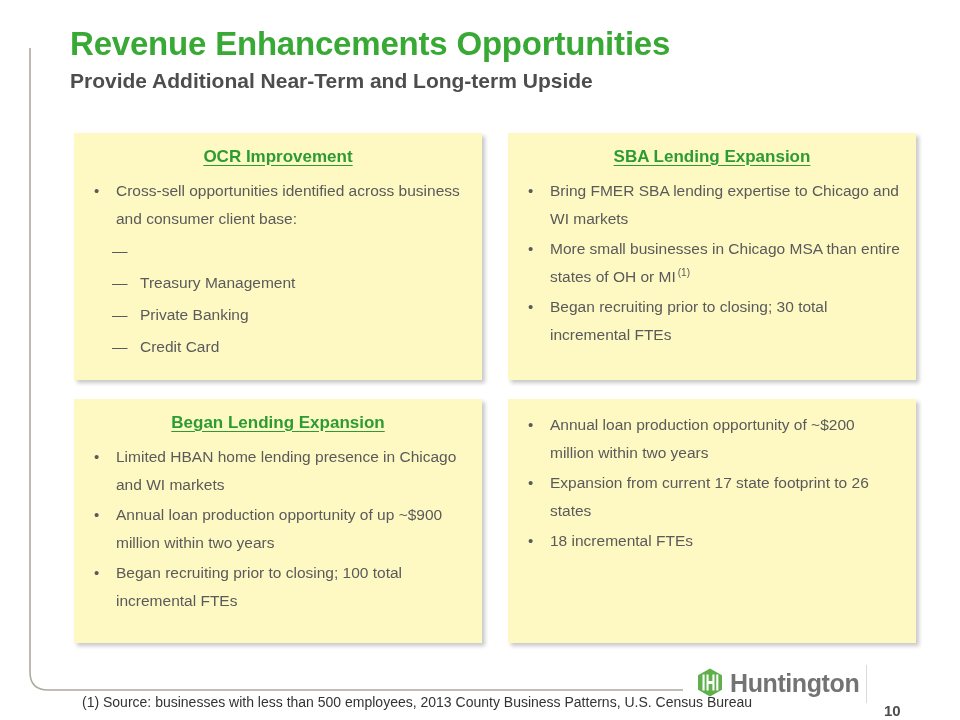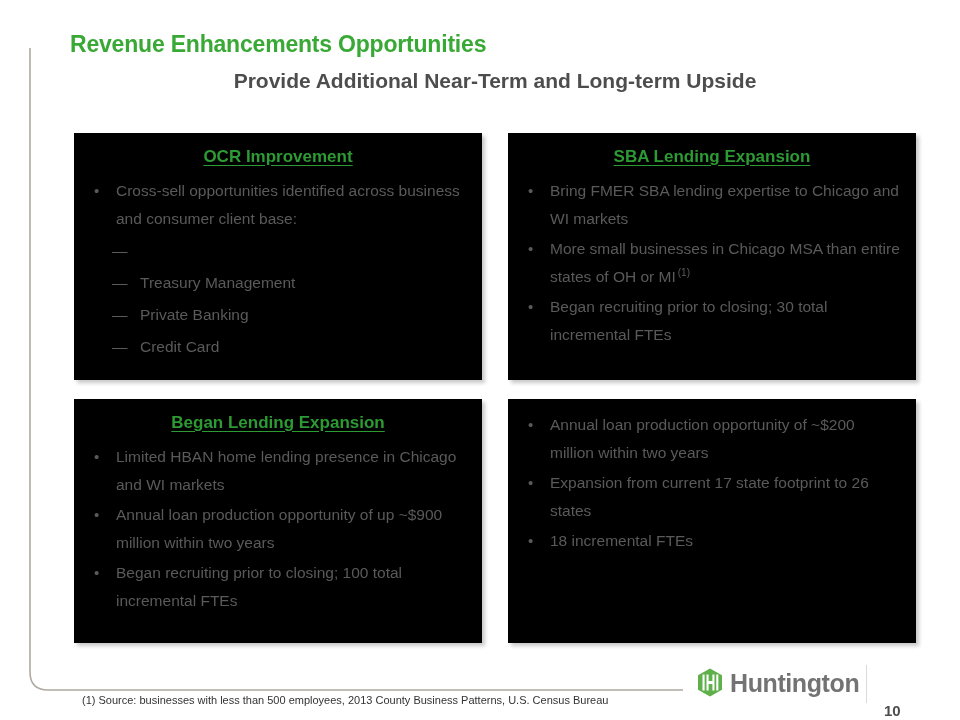--- a/index.html
+++ b/index.html
@@ -26,52 +26,51 @@
   }
 
   
   #header {
     position: absolute;
     left: 70px;
     top: 24px;
     width: 850px;
   }
   #slide-title {
-    font-size: 23px;
+    font-size: 33px;
     font-weight: bold;
     color: #39A935;
     letter-spacing: -0.2px;
     line-height: 40px;
     white-space: nowrap;
   }
   #slide-subtitle {
     font-size: 21px;
     font-weight: bold;
     color: #4D4D4D;
     line-height: 28px;
     margin-top: 3px;
     white-space: nowrap;
-    text-align: center;
   }
 
   
   #panel-grid {
     position: absolute;
     left: 74px;
     top: 133px;
     width: 842px;
     height: 510px;
     display: grid;
     grid-template-columns: 408px 1fr;
     grid-template-rows: 247px 1fr;
     column-gap: 26px;
     row-gap: 19px;
   }
   .panel {
-    background: #000000;
+    background: #fef9c3;
     box-shadow: 3px 3px 4px rgba(0,0,0,0.22);
     padding: 12px 16px 6px 16px;
     box-sizing: border-box;
     overflow: hidden;
   }
   .panel-title {
     text-align: center;
     font-size: 17px;
     font-weight: bold;
     color: #2C9B33;
@@ -119,21 +118,21 @@
     vertical-align: super;
     line-height: 0;
     padding-left: 2px;
   }
 
   
   #footnote {
     position: absolute;
     left: 82px;
     top: 694px;
-    font-size: 11px;
+    font-size: 14px;
     color: #333333;
     white-space: nowrap;
   }
   #brand {
     position: absolute;
     left: 697px;
     top: 668px;
     display: flex;
     align-items: center;
   }

